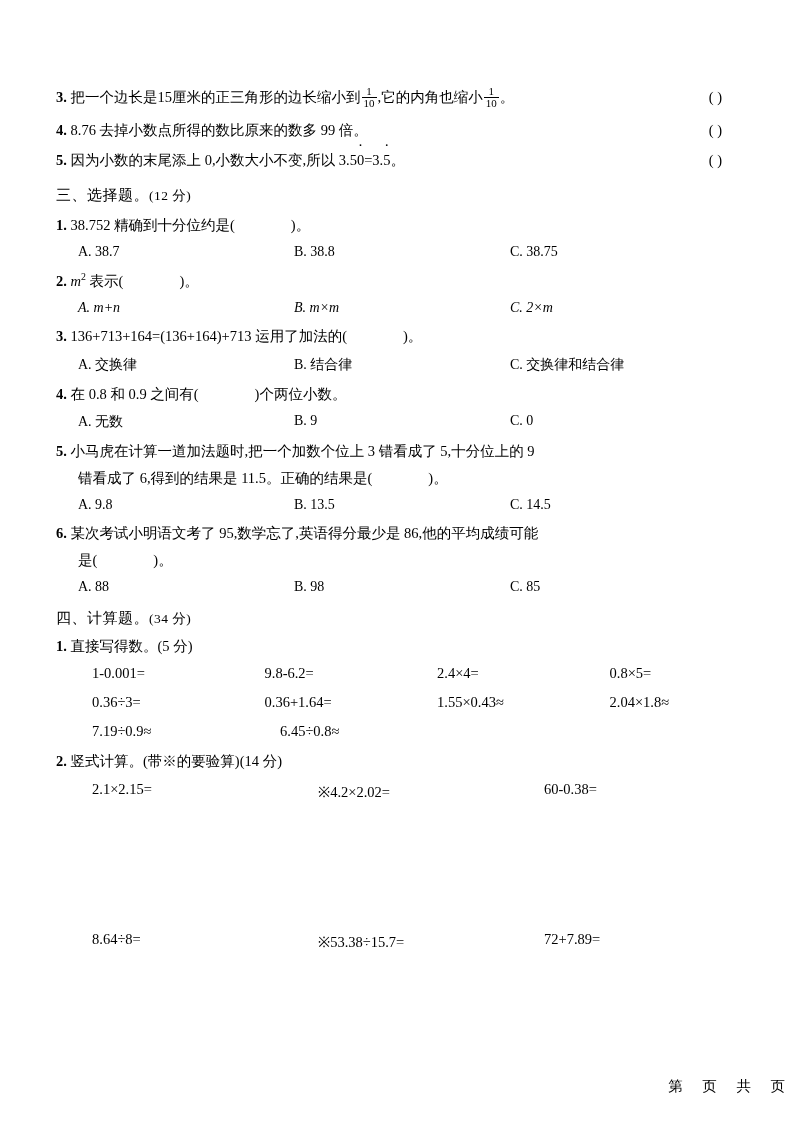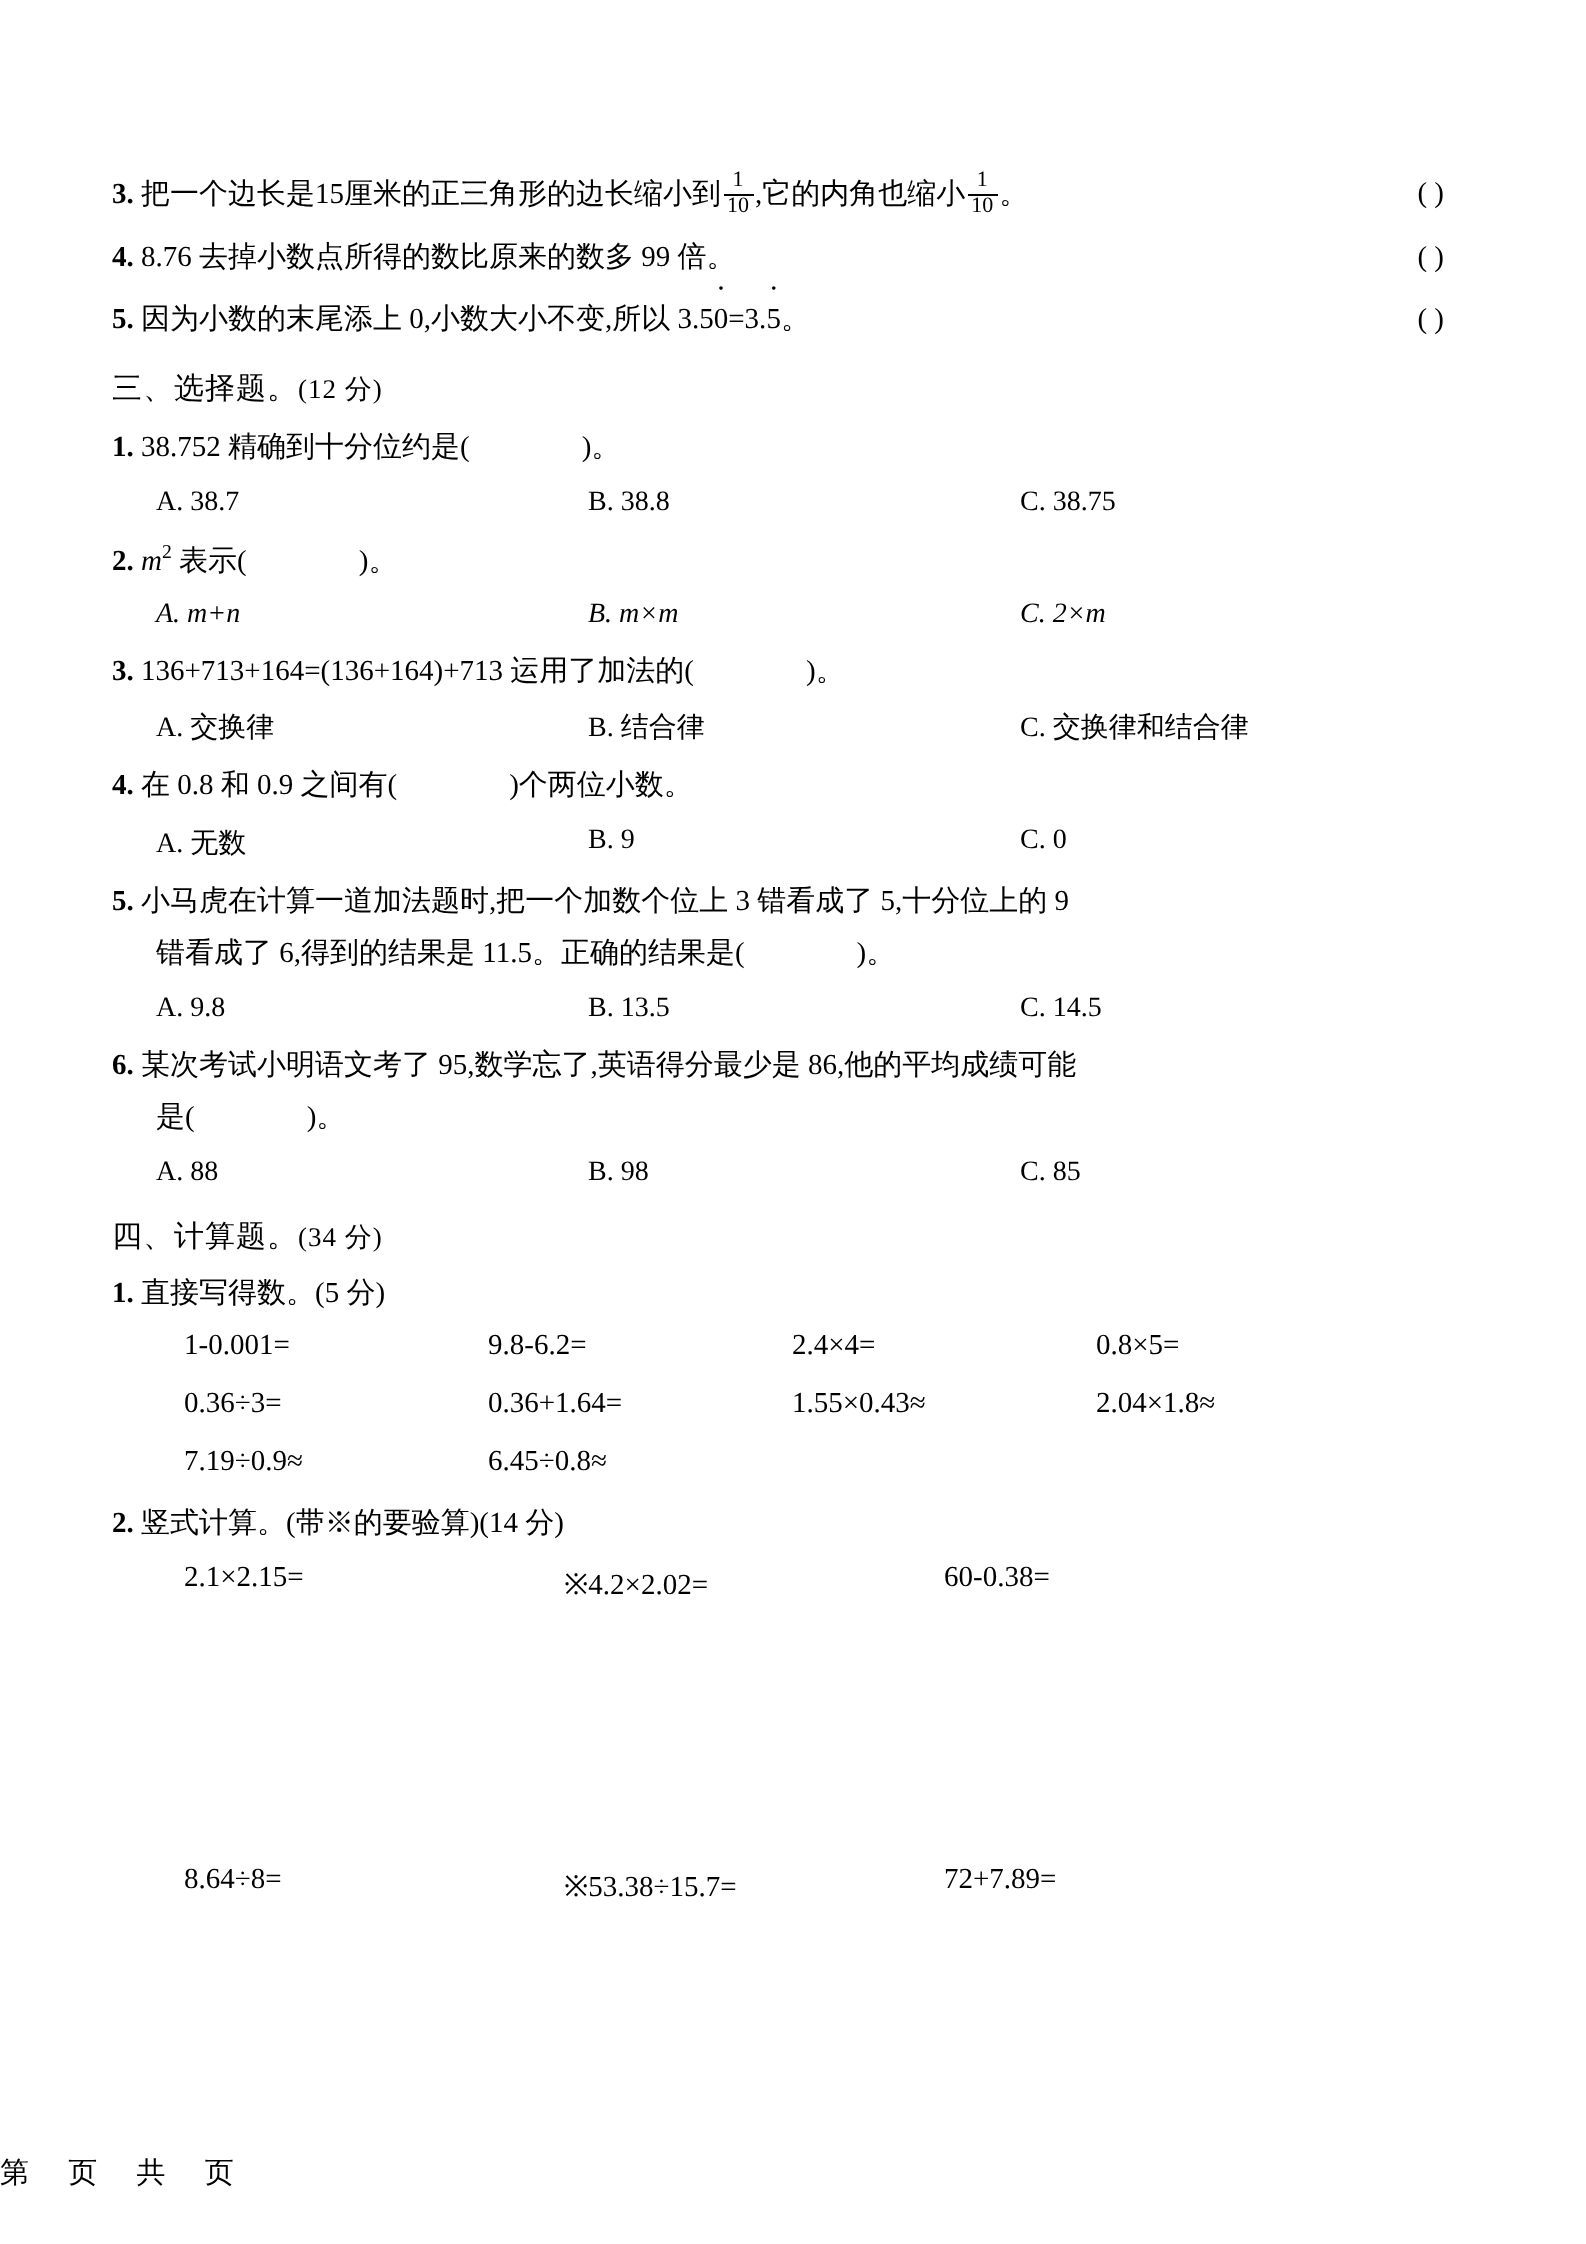--- a/index.html
+++ b/index.html
@@ -86,40 +86,41 @@
     margin-bottom: 9px;
     gap: 36px;
   }
   .opts .opt { width: 180px; }
   .opts .opt:last-child { width: auto; }
   .calc-row {
     display: flex;
     padding-left: 36px;
     font-size: 14.5px;
     margin-bottom: 12px;
+    gap: 36px;
   }
   .calc-row .cell { width: 152px; }
   .calc-row.wide .cell { width: 190px; }
   .calc-row.wide2 .cell { width: 190px; }
   .sub-head {
     font-size: 14.5px;
     margin-bottom: 9px;
   }
   .sub-head2 {
     font-size: 14.5px;
     margin-top: 12px;
     margin-bottom: 10px;
   }
   .gap-large { height: 118px; }
   .footer {
     position: absolute;
     left: 0;
     bottom: 26px;
     width: 793px;
-    text-align: left;
+    text-align: right;
     font-size: 14.5px;
     letter-spacing: 8px;
     color: #000;
   }
   sup { font-size: 0.68em; vertical-align: super; }
   .ital { font-style: italic; }
 </style>
 </head>
 <body>
 

